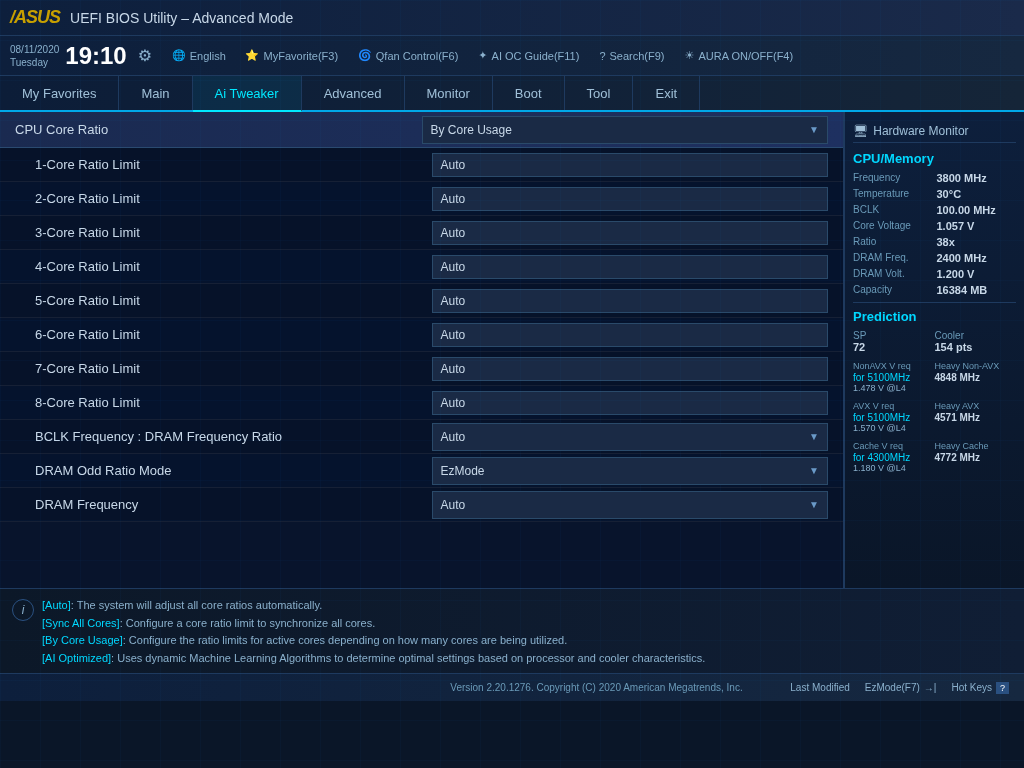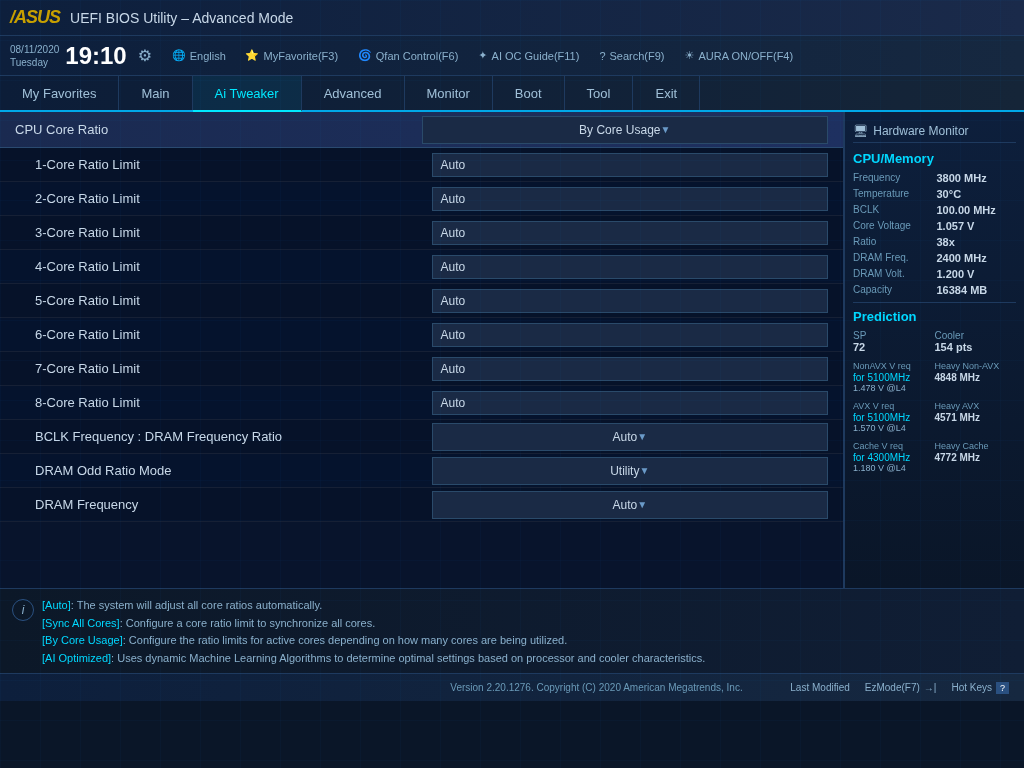--- a/index.html
+++ b/index.html
@@ -162,21 +162,21 @@
     .dropdown-box {
       flex: 1;
       height: 28px;
       background: #1a2a45;
       border: 1px solid #2a4a6a;
       color: #c8d8e8;
       font-size: 12px;
       padding: 0 8px;
       display: flex;
       align-items: center;
-      justify-content: center;
+      justify-content: space-between;
       cursor: pointer;
       position: relative;
     }
     .dropdown-arrow {
       color: #6a9ac8;
       font-size: 10px;
     }
 
     
     .right-panel {
@@ -443,21 +443,21 @@
           <span>Auto</span>
           <span class="dropdown-arrow">▼</span>
         </div>
       </div>
     </div>
 
     <div class="setting-row">
       <div class="setting-label">DRAM Odd Ratio Mode</div>
       <div class="setting-value">
         <div class="dropdown-box">
-          <span>Utility</span>
+          <span>EzMode</span>
           <span class="dropdown-arrow">▼</span>
         </div>
       </div>
     </div>
 
     <div class="setting-row">
       <div class="setting-label">DRAM Frequency</div>
       <div class="setting-value">
         <div class="dropdown-box">
           <span>Auto</span>

